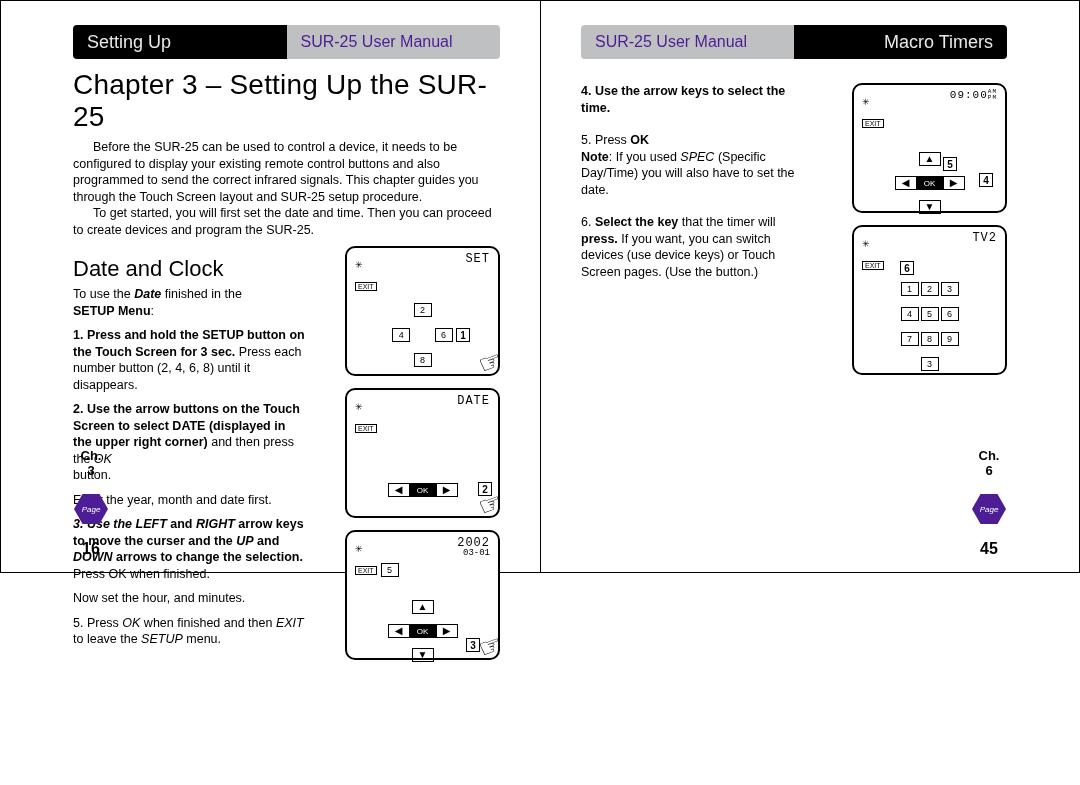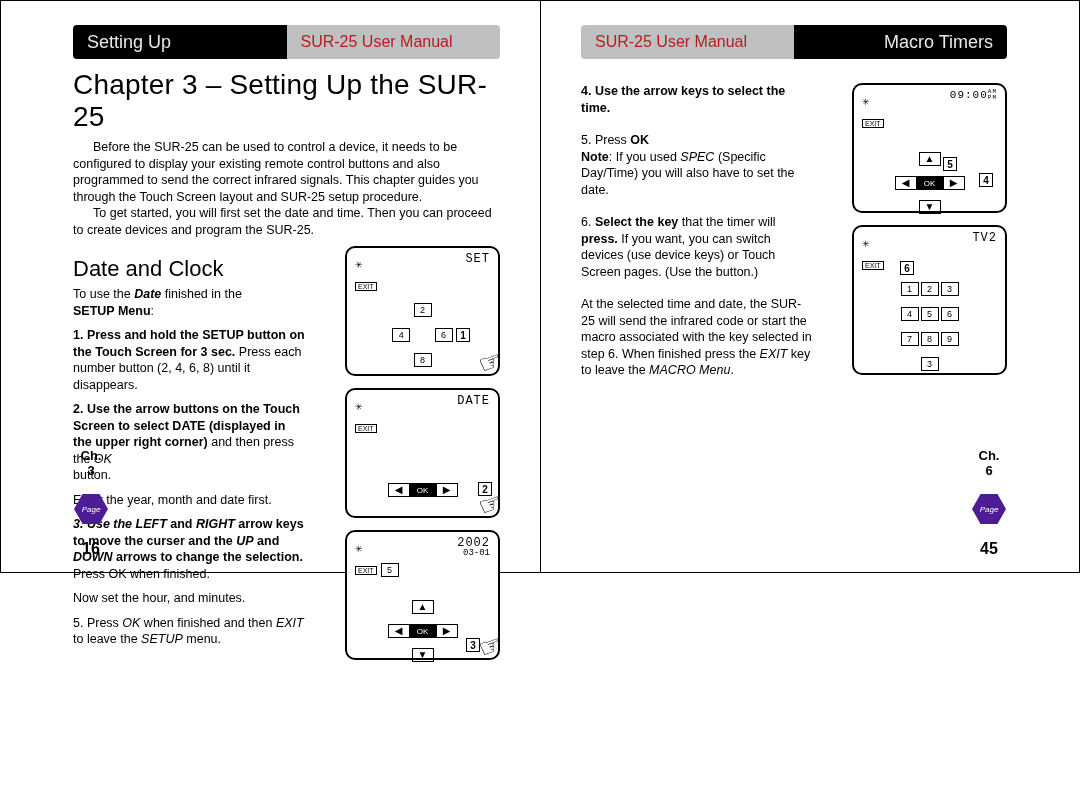--- a/index.html
+++ b/index.html
@@ -16,21 +16,21 @@
   .header { display: flex; height: 34px; margin: 24px 40px 6px 72px; }
   .header-right { margin: 24px 72px 6px 40px; }
   .hdr-black {
     background: #000; color: #e8e8e8; flex: 1;
     display: flex; align-items: center; padding: 0 14px;
     font-family: "Century Gothic", Arial, sans-serif; font-size: 18px;
     border-radius: 4px 0 0 4px;
   }
   .hdr-black-right { border-radius: 0 4px 4px 0; justify-content: flex-end;}
   .hdr-gray {
-    background: #bfc0c2; color: #b91c1c; flex: 1;
+    background: #bfc0c2; color: #4c1d95; flex: 1;
     display: flex; align-items: center; padding: 0 14px;
     font-family: Arial, sans-serif; font-size: 16px;
     border-radius: 0 4px 4px 0;
   }
   .hdr-gray-left { border-radius: 4px 0 0 4px; }
 
   .content { margin: 10px 40px 0 72px; }
   .content-right { margin: 10px 72px 0 40px; }
 
   .chapter-title {
@@ -174,23 +174,20 @@
       <div class="two-col" style="margin-top:24px">
         <div class="col-txt">
           <p class="para"><b>4.  Use the arrow keys to select the time.</b></p>
           <p class="para" style="margin-top:16px">
             <span>5. Press </span><b>OK</b><br>
             <b>Note</b><span>: If you used </span><i>SPEC</i><span> (Specific Day/Time) you will also have to set the date.</span>
           </p>
           <p class="para" style="margin-top:16px">
             <span>6. </span><b>Select the key</b><span> that the timer will </span><b>press.</b><span> If you want, you can switch devices (use device keys) or Touch Screen pages. (Use the                   button.)</span>
           </p>
-          <p class="para" style="margin-top:16px">
-            <span>At the selected time and date, the SUR-25 will send the infrared code or start the macro associated with the key selected in step 6. When finished press the </span><i>EXIT</i><span> key to leave the </span><i>MACRO Menu</i><span>.</span>
-          </p>
         </div>
 
         <div class="col-img">
 
           <div class="device">
             <span class="light">✳</span>
             <span class="mode" style="font-size:11px"><span>09:00</span><span style="font-size:6px; display:inline-block; line-height:6px; vertical-align:middle">AM<br>PM</span></span>
             <div><span class="exitbox">EXIT</span></div>
             <div class="grid-row" style="margin-top:18px"><span class="arrowbtn">▲</span></div>
             <div class="grid-row"><span class="arrowbtn">◀</span><span class="ok">OK</span><span class="arrowbtn">▶</span></div>

